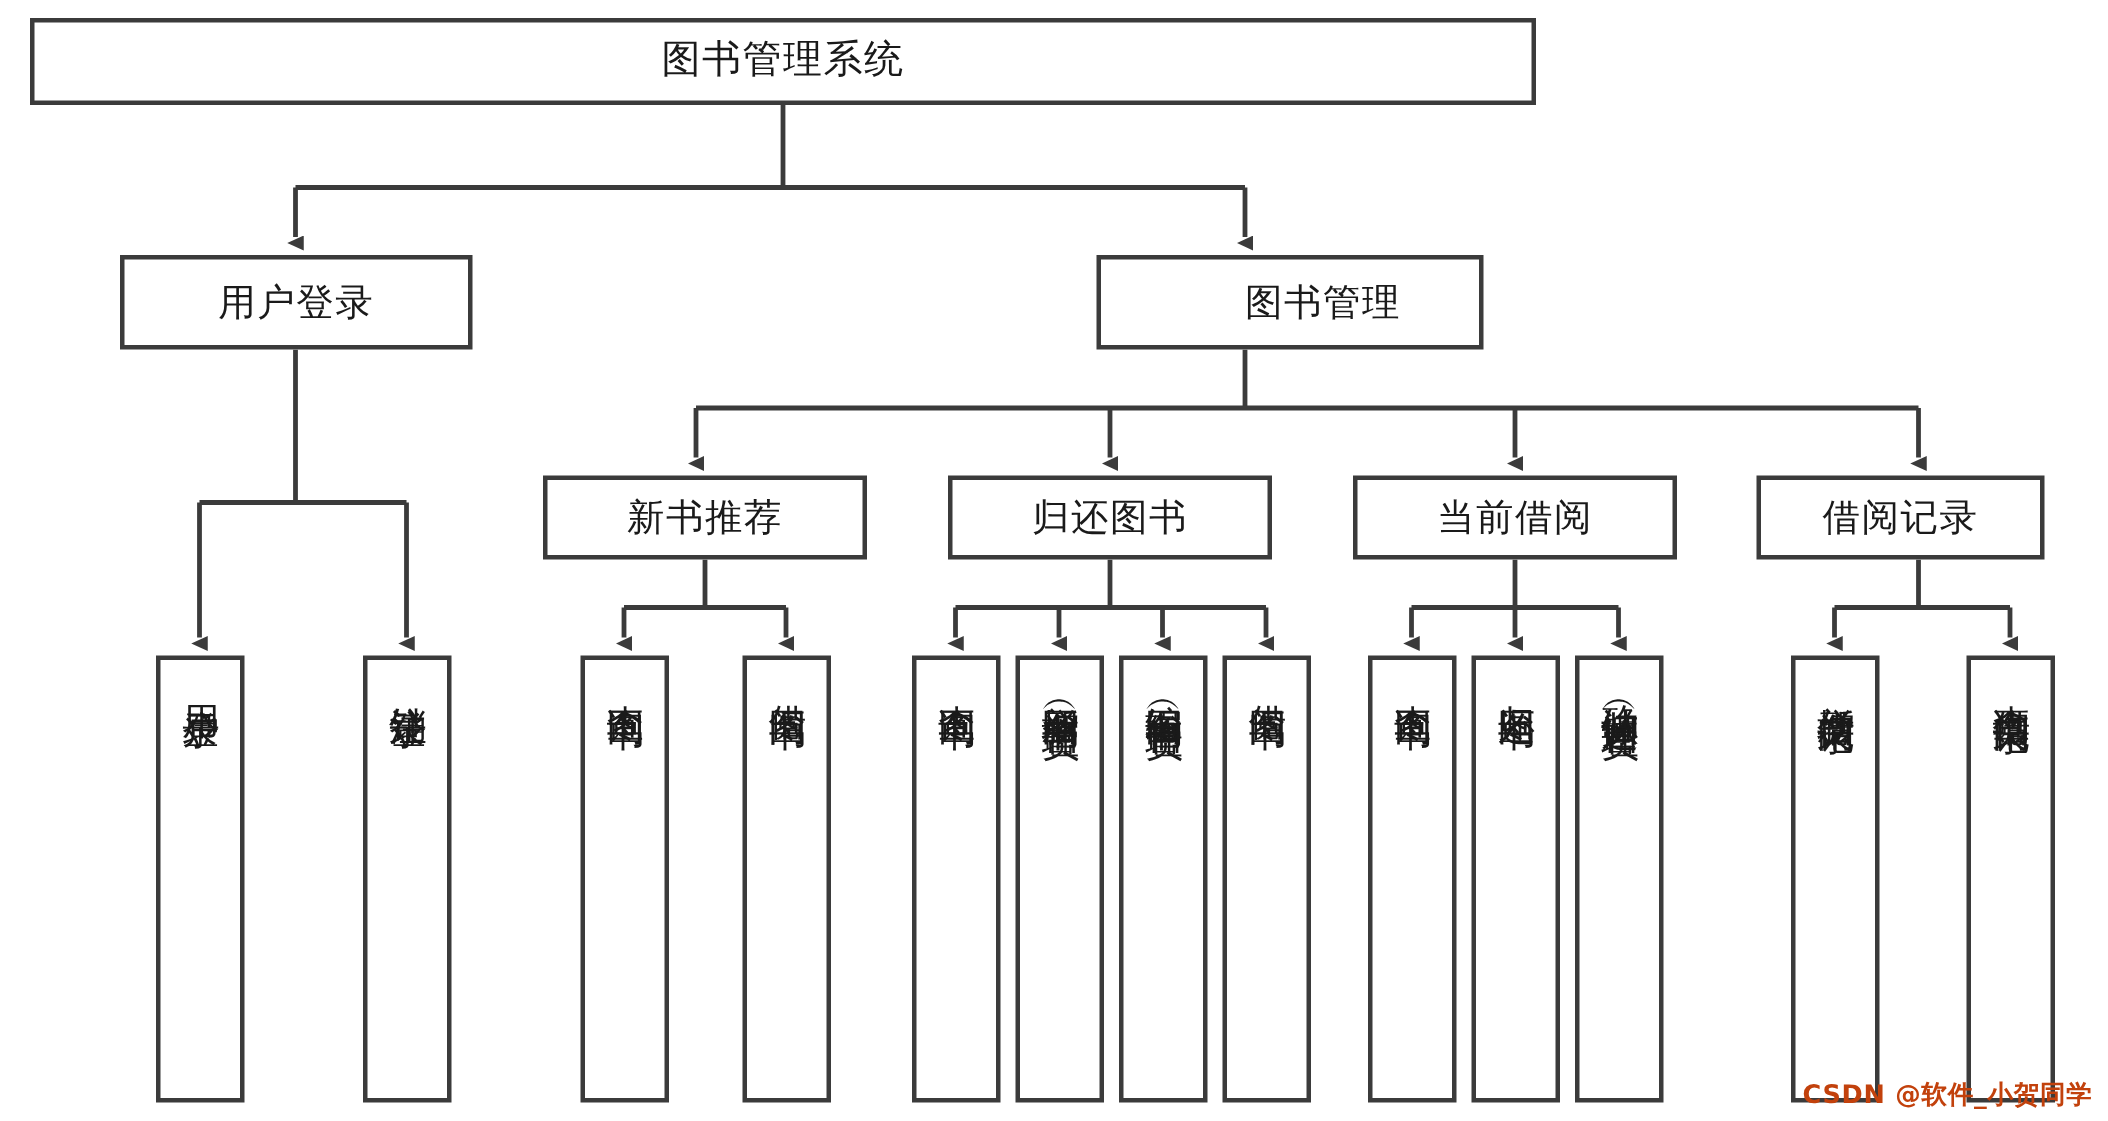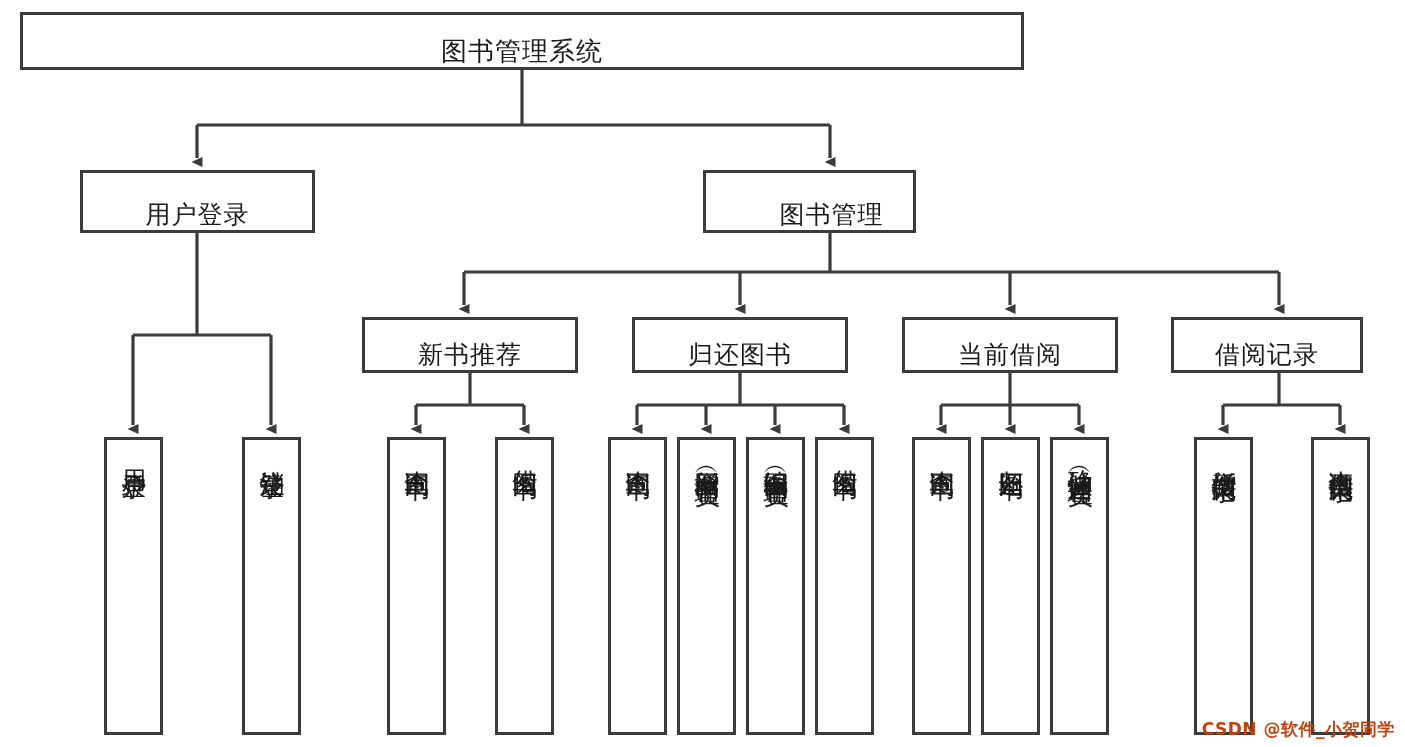--- a/index.html
+++ b/index.html
@@ -29,21 +29,20 @@
     display:flex;
     align-items:center;
     justify-content:center;
     color:#1a1a1a;
     z-index:2;
   }
   .node.h{
     font-size:25px;
     letter-spacing:1px;
     line-height:1.2;
-    align-items:flex-end;
   }
   .node.root{
     font-size:26px;
   }
   .leaf{
     border-width:3px;
     align-items:flex-start;
     justify-content:center;
     padding-top:10px;
   }
@@ -124,21 +123,21 @@
     </g>
   </svg>
 
   <div class="node h root" style="left:20px;top:12px;width:1004px;height:58px;">
     <span>图书管理系统</span>
   </div>
 
   <div class="node h" style="left:80px;top:170px;width:235px;height:63px;">
     <span>用户登录</span>
   </div>
-  <div class="node h" style="left:703px;top:170px;width:213px;height:63px;padding-left:44px;">
+  <div class="node h" style="left:731px;top:170px;width:258px;height:63px;padding-left:44px;">
     <span>图书管理</span>
   </div>
 
   <div class="node h" style="left:362px;top:317px;width:216px;height:56px;">
     <span>新书推荐</span>
   </div>
   <div class="node h" style="left:632px;top:317px;width:216px;height:56px;">
     <span>归还图书</span>
   </div>
   <div class="node h" style="left:902px;top:317px;width:216px;height:56px;">

